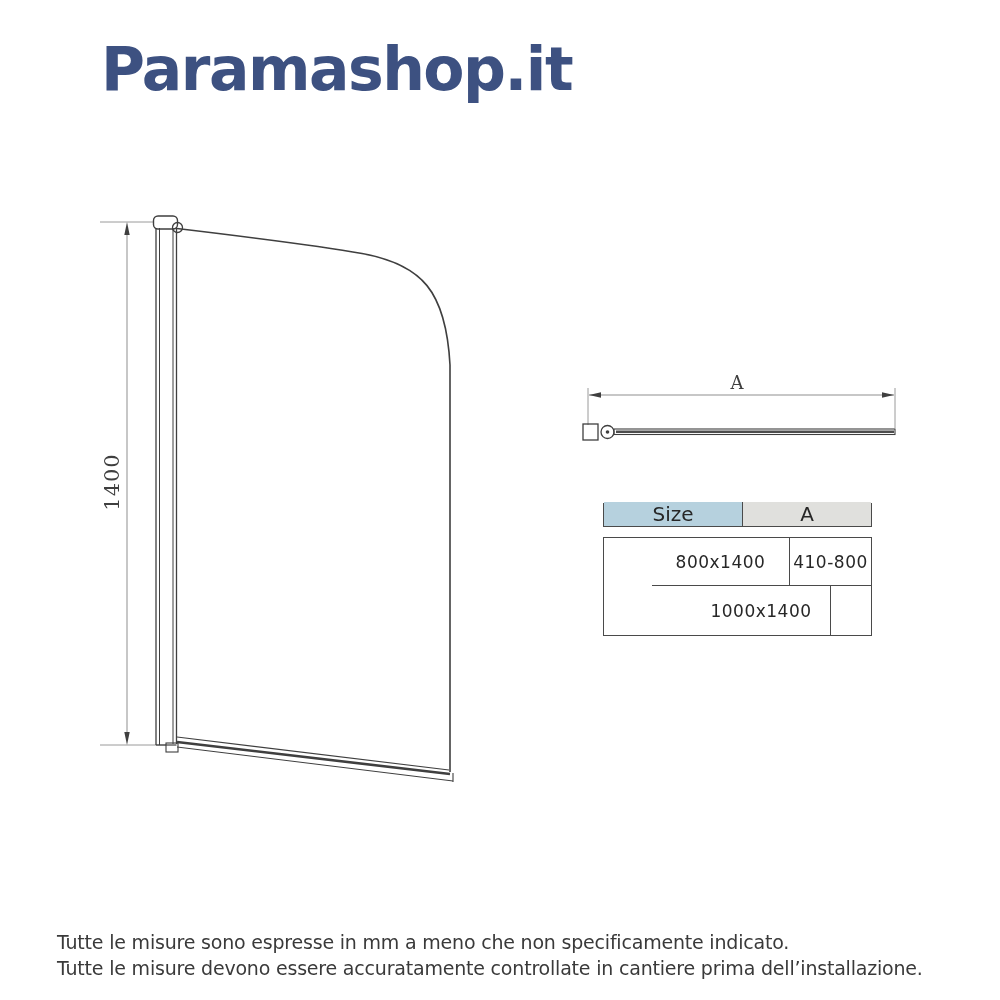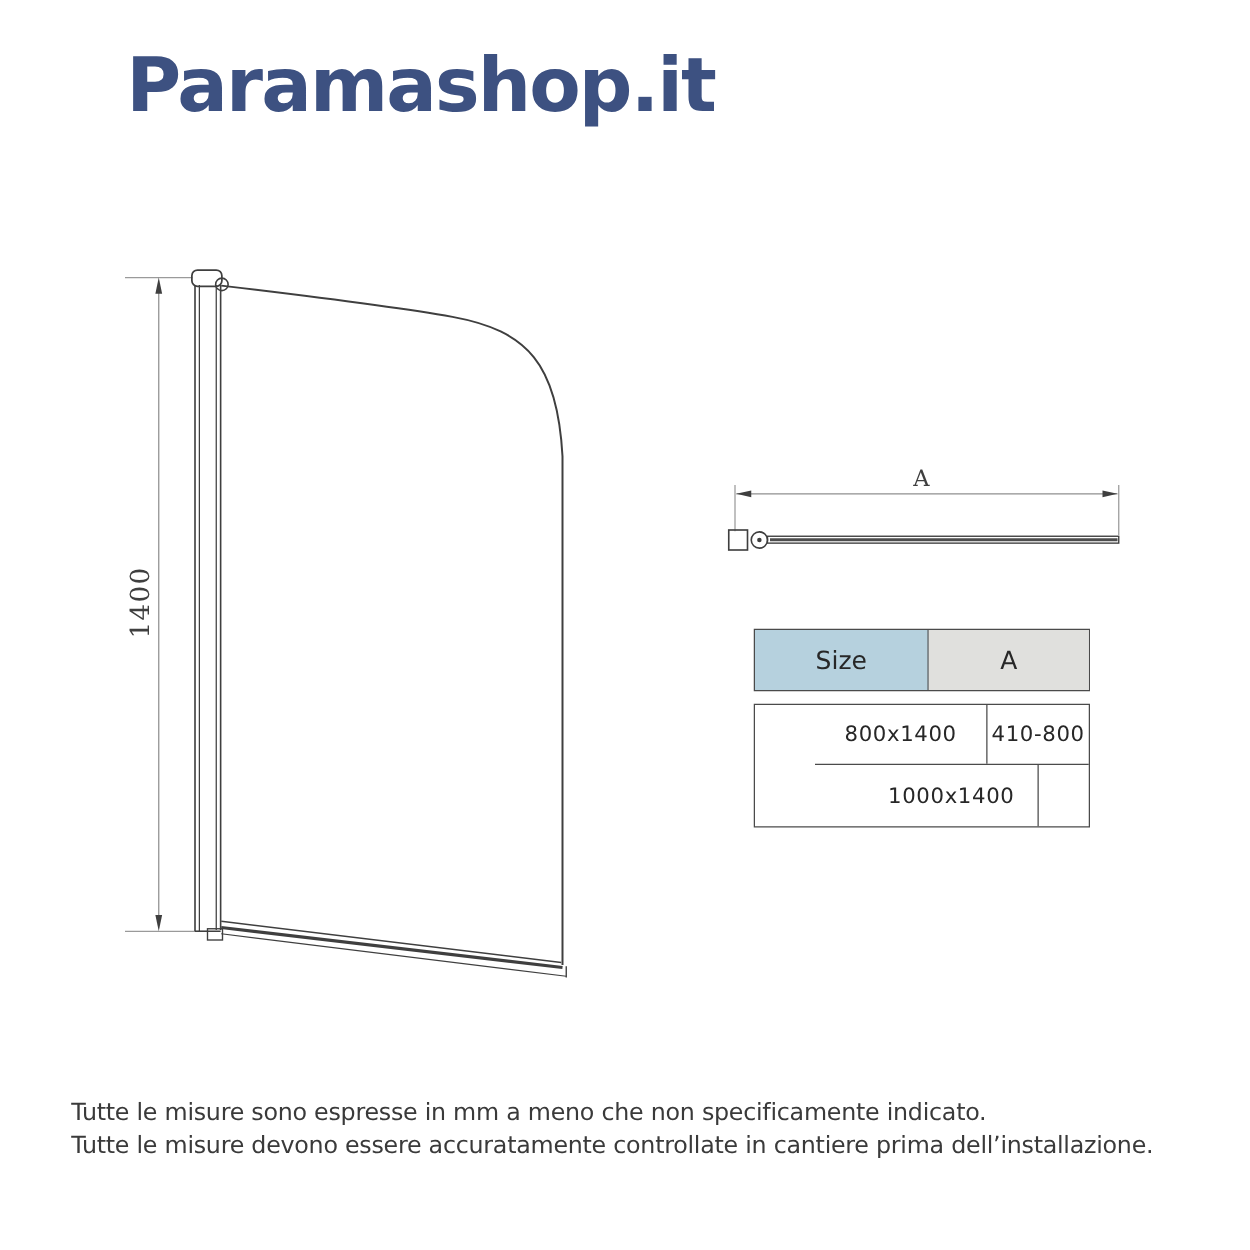--- a/index.html
+++ b/index.html
@@ -12,42 +12,43 @@
     position:absolute;left:53px;top:34px;
     font-size:60px;font-weight:bold;letter-spacing:-1.5px;
     color:#3d5181;
     margin-left:48px;
   }
   .front-view{position:absolute;left:90px;top:195px;}
   .top-view{position:absolute;left:560px;top:355px;}
   svg text{font-family:"DejaVu Serif","Liberation Serif",serif;fill:#3f3f3f;}
   .size-table{position:absolute;left:603px;top:503px;width:269px;color:#272727;}
   .size-table .header-row{
-    display:flex;height:50px;box-sizing:border-box;
+    display:flex;height:24px;box-sizing:border-box;
     border:1.5px solid #4a4a4a;
+    align-items:flex-end;
   }
   .size-table .hcell{
     display:flex;align-items:center;justify-content:center;
     font-size:20px;box-sizing:border-box;
   }
   .size-table .hcell.size{width:139px;background:#b6d1de;border-right:1.5px solid #4a4a4a;}
   .size-table .hcell.a{flex:1;background:#e0e0dd;}
   .size-table .body{
     margin-top:10px;border:1.5px solid #4a4a4a;box-sizing:border-box;background:#ffffff;padding-left:48px;
   }
   .size-table .brow{display:flex;height:47px;box-sizing:border-box;}
   .size-table .brow + .brow{height:50px;border-top:1.5px solid #4a4a4a;justify-content:center;}
   .size-table .bcell{
     display:flex;align-items:center;justify-content:center;
     font-size:17px;box-sizing:border-box;letter-spacing:0.5px;
   }
   .size-table .bcell.left{width:138px;border-right:1.5px solid #4a4a4a;}
   .size-table .bcell.right{flex:1;}
   .footer{
-    position:absolute;left:57px;top:877px;
+    position:absolute;left:57px;top:929px;
     font-size:19px;line-height:26px;color:#3a3a3a;letter-spacing:-0.2px;
   }
 </style>
 </head>
 <body>
 
 <div class="logo">Paramashop.it</div>
 
 <svg class="front-view" width="420" height="605" viewBox="0 0 420 605">
 

